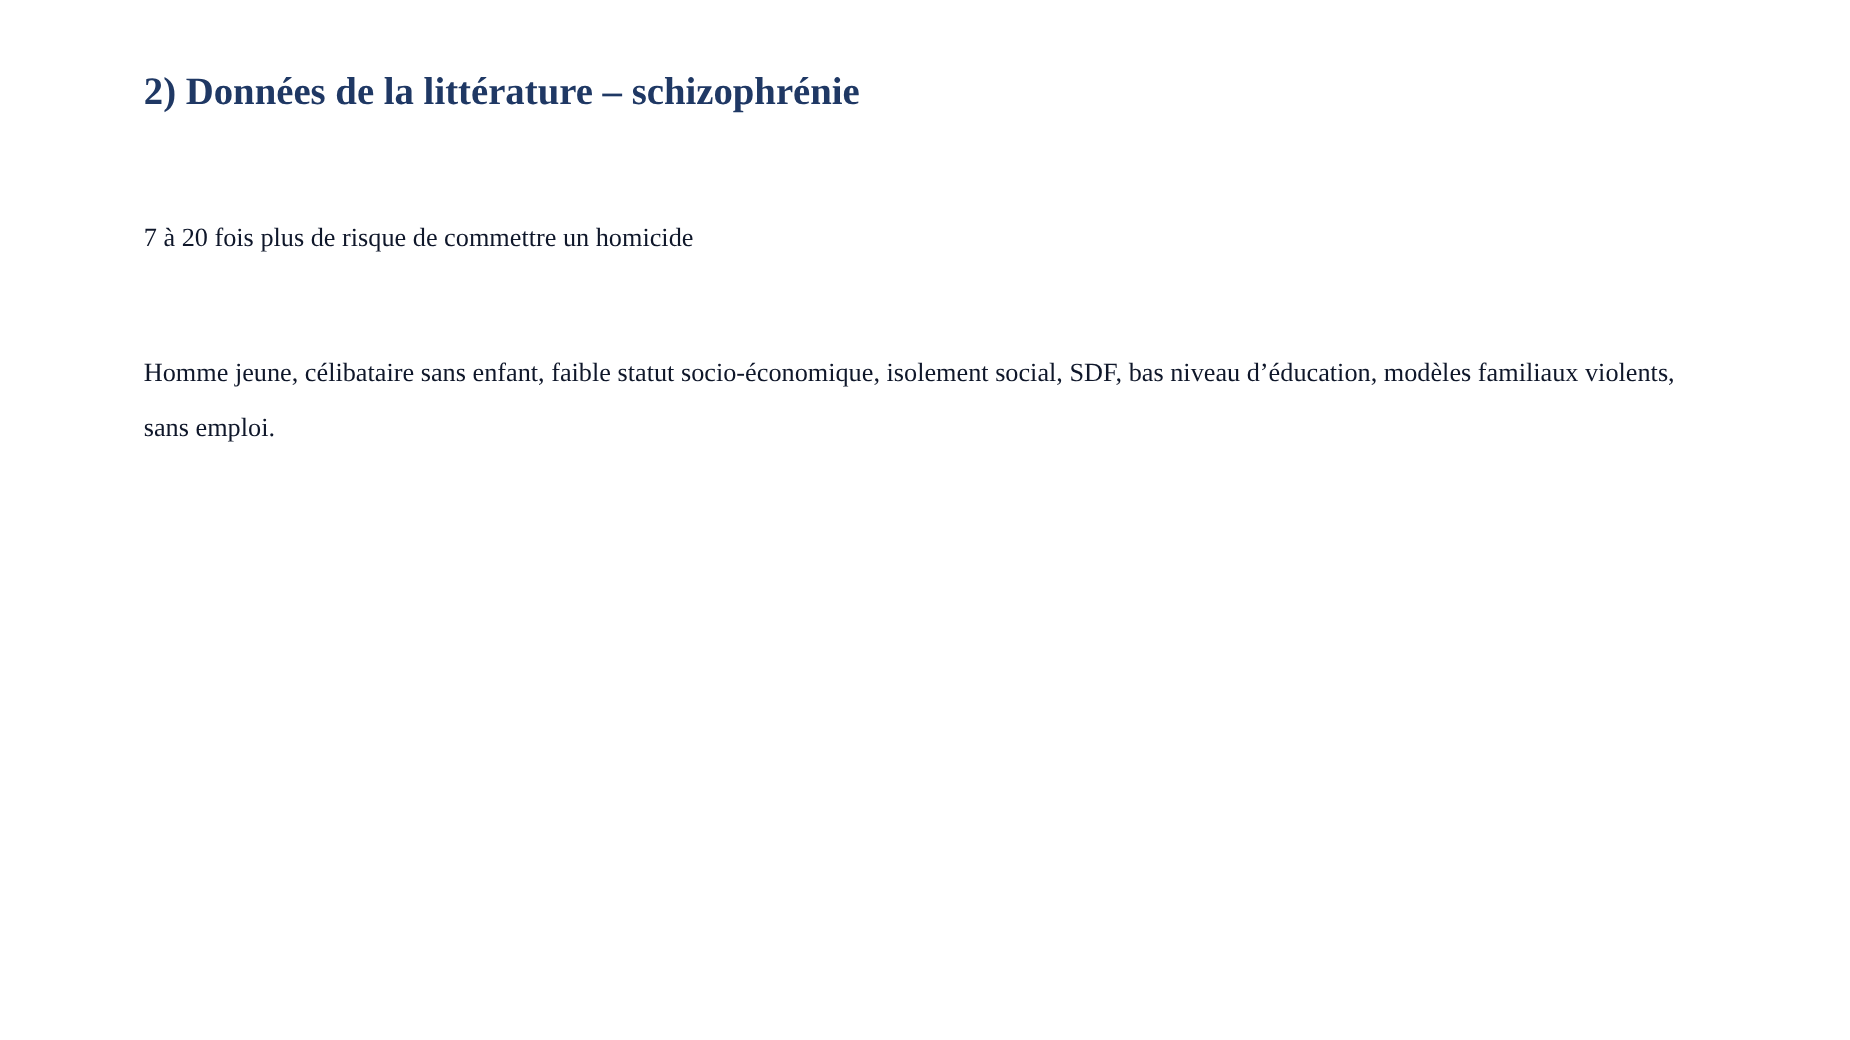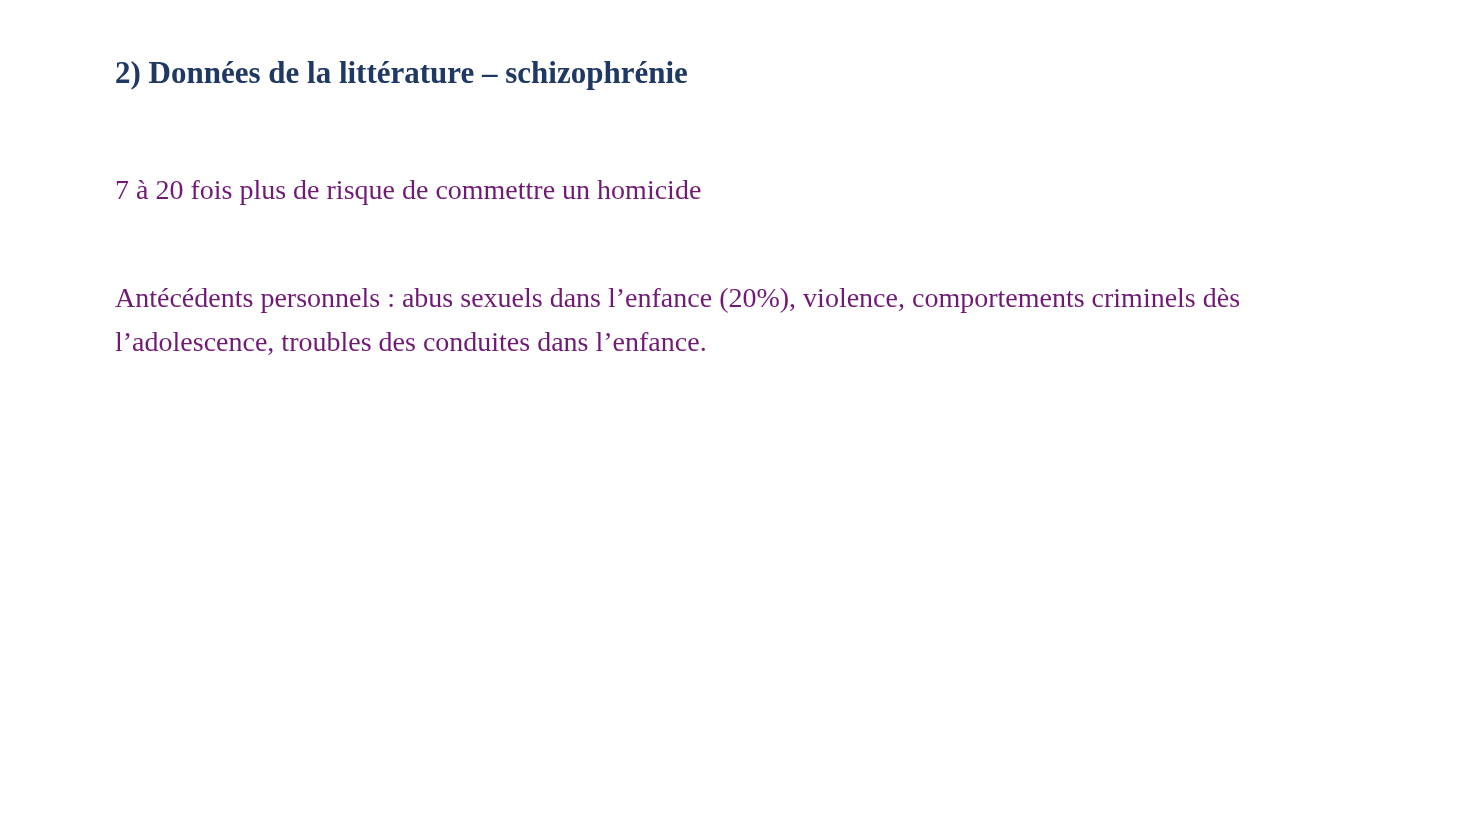--- a/index.html
+++ b/index.html
@@ -21,22 +21,22 @@
     background: #ffffff;
   }
   .page-title {
     color: #1f3864;
     font-size: 31px;
     line-height: 42px;
     font-weight: 700;
     margin: 0 0 74px 0;
   }
   .body-paragraph {
-    color: #701a75;
-    font-size: 28px;
+    color: #0f172a;
+    font-size: 21px;
     line-height: 44px;
     margin: 0 0 10px 0;
     max-width: 1262px;
   }
   .blank-line {
     height: 54px;
   }
 </style>
 </head>
 <body>
@@ -44,18 +44,18 @@
 <div class="page">
 
   <h1 class="page-title">2) Données de la littérature – schizophrénie</h1>
 
   <p class="body-paragraph">7 à 20 fois plus de risque de commettre un homicide</p>
 
 
   <div class="blank-line"></div>
 
 
+  <p class="body-paragraph">Homme jeune, célibataire sans enfant, faible statut socio-économique, isolement social, SDF, bas niveau d’éducation, modèles familiaux violents, sans emploi.</p>
 
-  <p class="body-paragraph">Antécédents personnels : abus sexuels dans l’enfance (20%), violence, comportements criminels dès l’adolescence, troubles des conduites dans l’enfance.</p>
 
 
 
 </div>
 
 </body></html>

